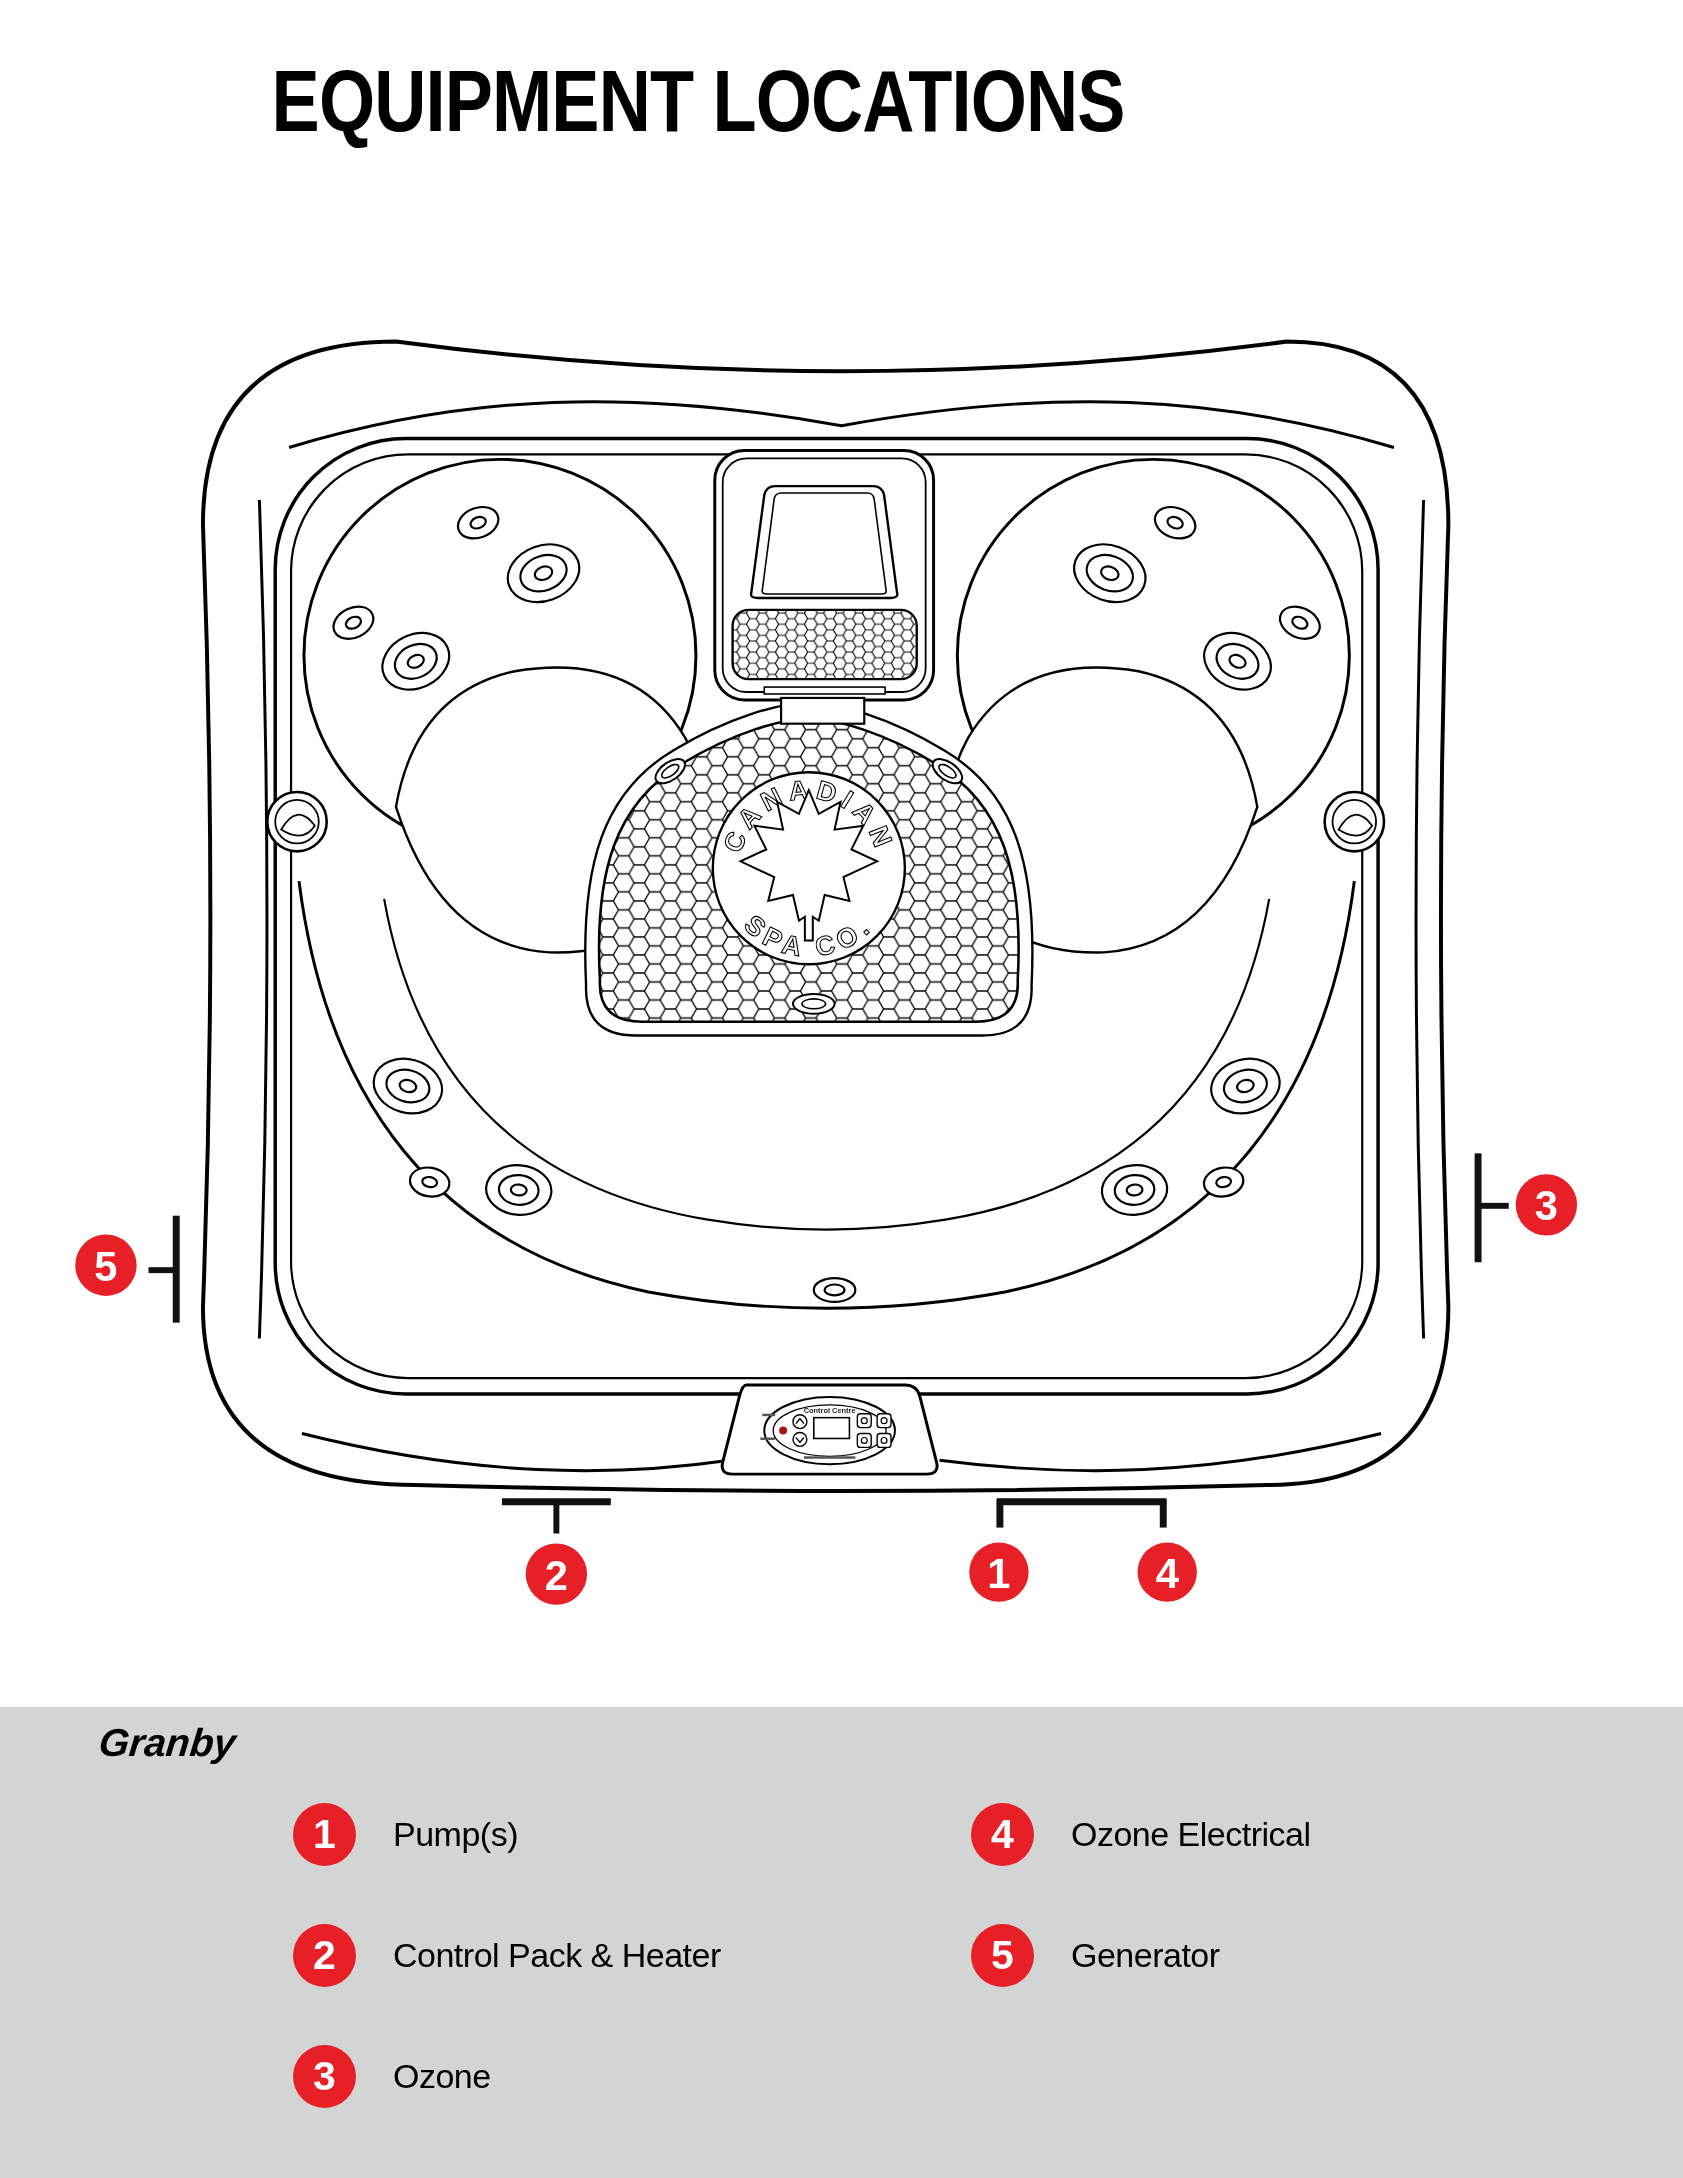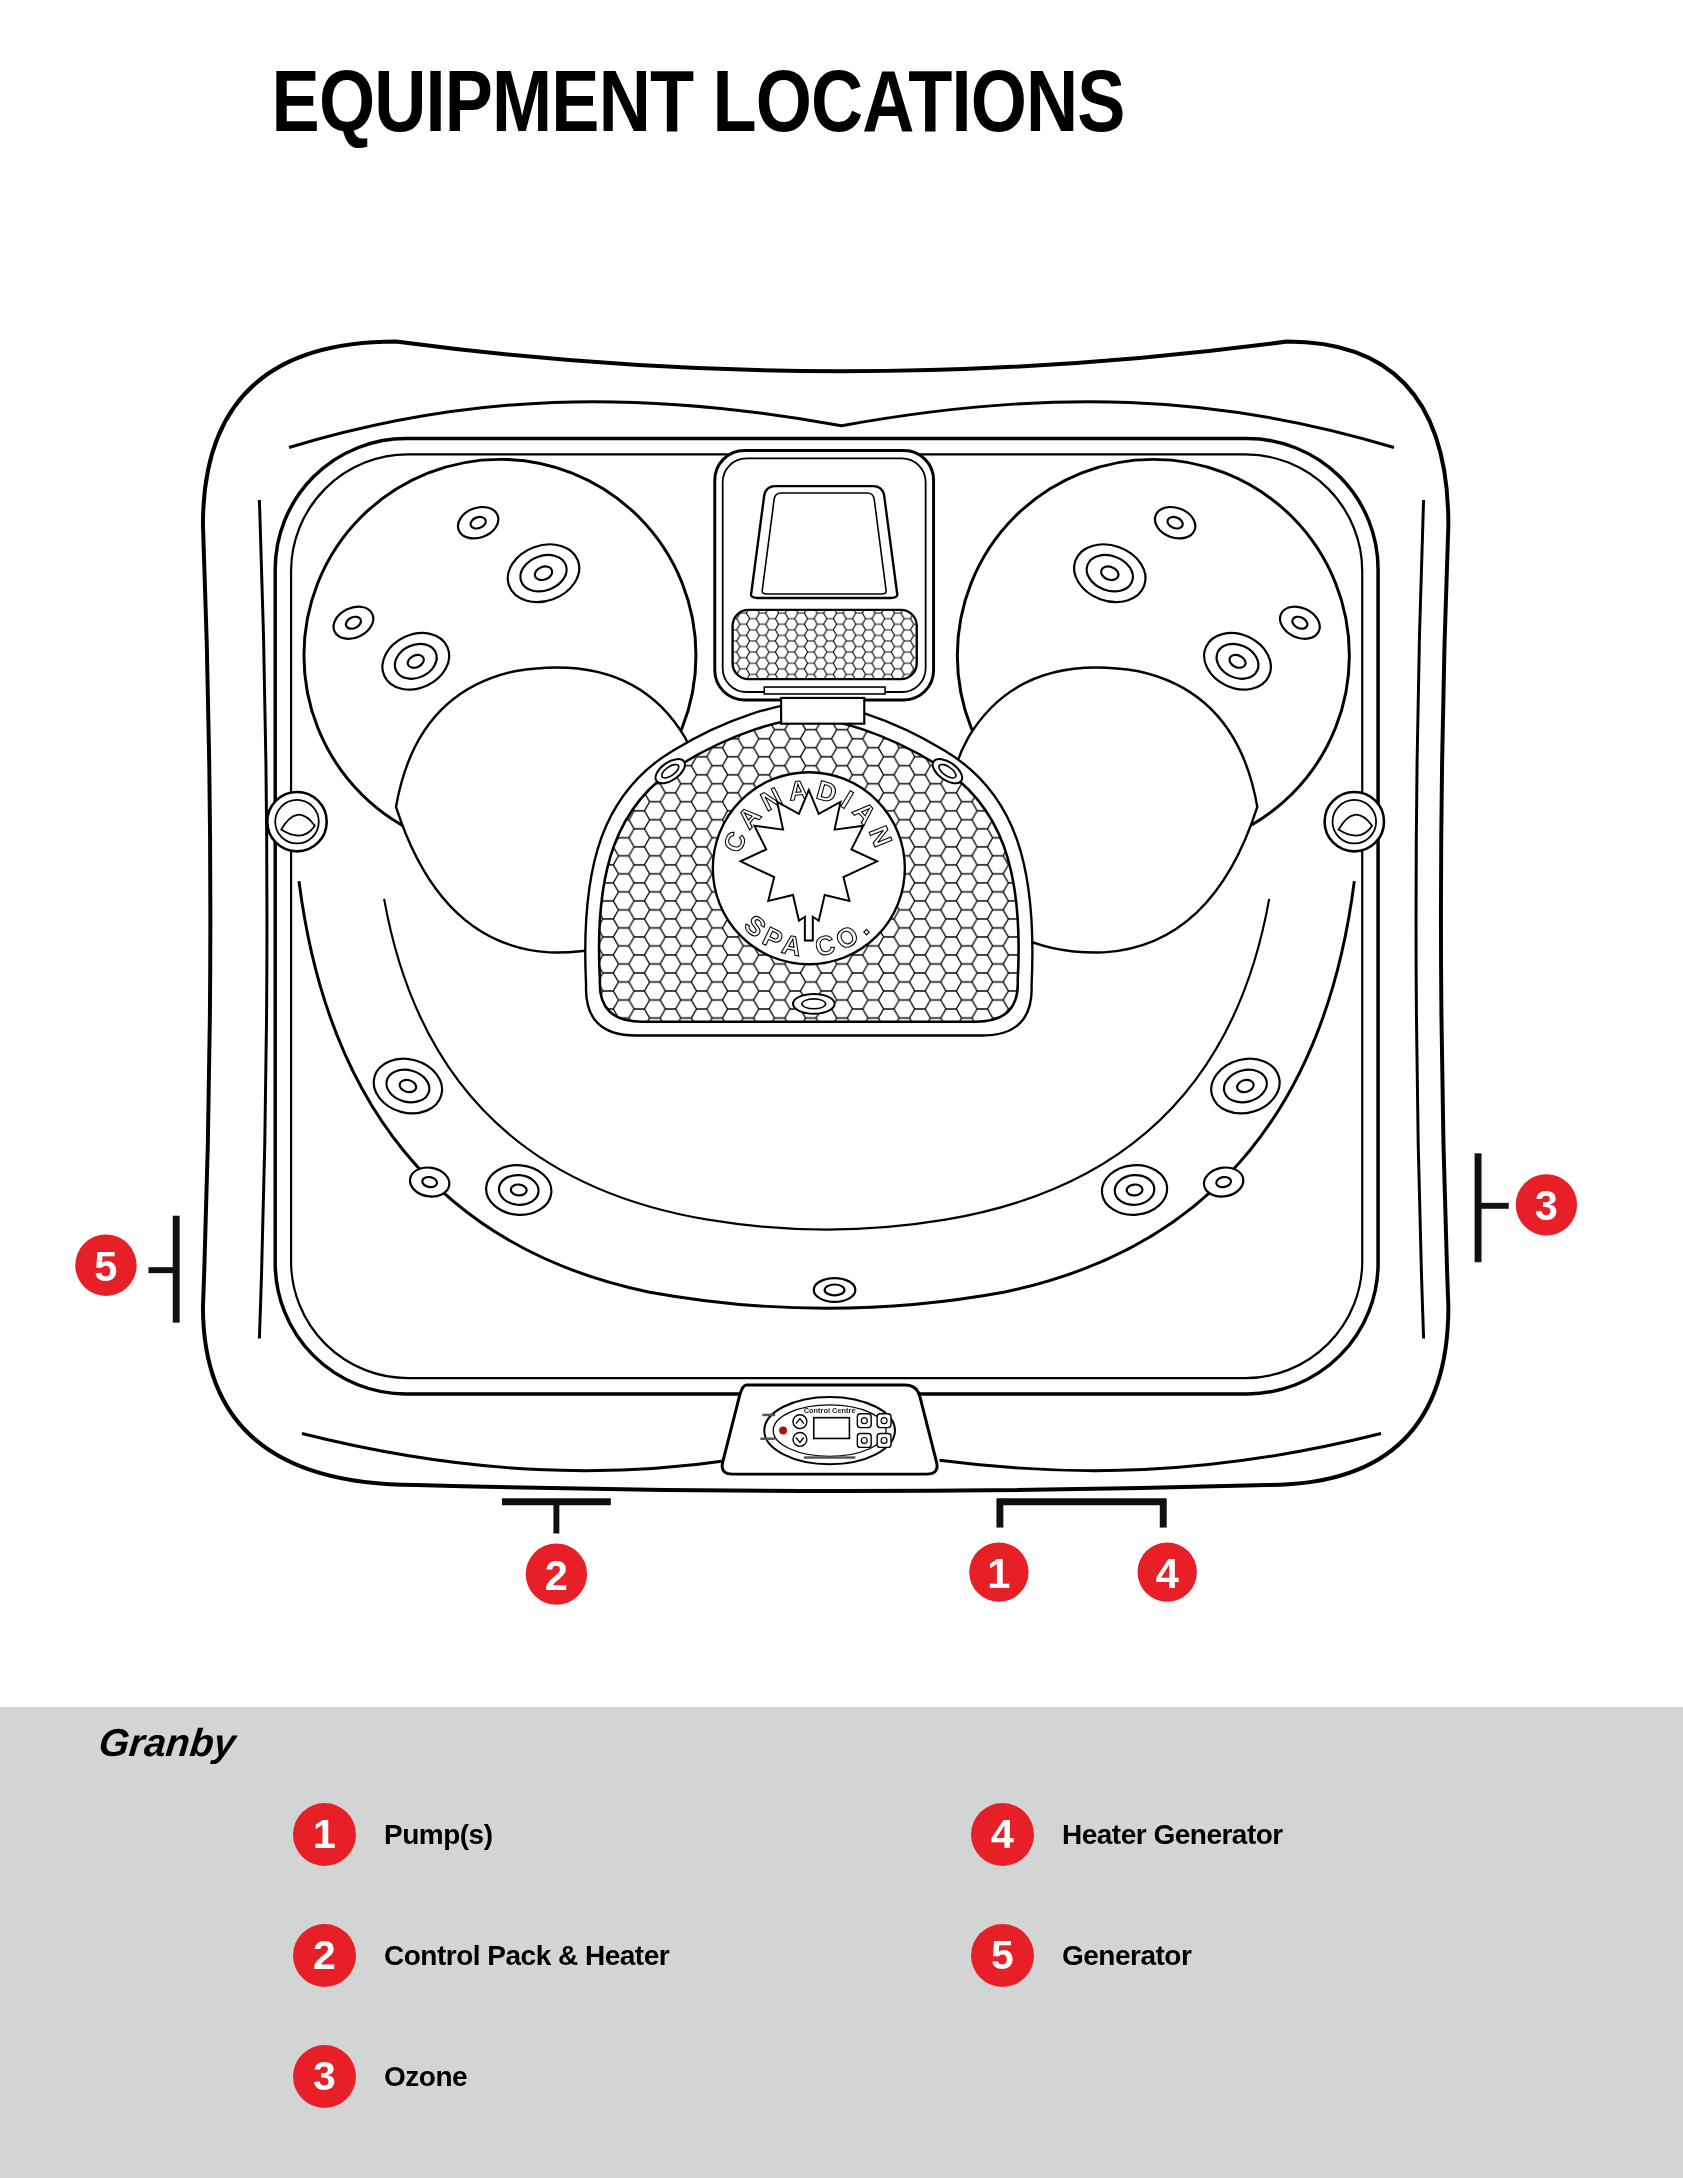--- a/index.html
+++ b/index.html
@@ -10,21 +10,21 @@
   .page-title span{display:inline-block;transform:scaleX(0.82);transform-origin:center;}
   #diagram-svg{position:absolute;top:0;left:0;}
   .legend{position:absolute;left:0;top:1707px;width:1683px;height:471px;
           background:var(--legend-bg,#d2d5d3);}
   .model-name{position:absolute;left:99px;top:14px;font-size:39px;font-weight:bold;
       font-style:italic;transform:skewX(-6deg);letter-spacing:0px;}
   .legend-item{position:absolute;display:flex;align-items:center;}
   .badge{width:63px;height:63px;border-radius:50%;background:var(--marker-red,#e71f27);
      color:#fff;font-size:41px;font-weight:bold;line-height:63px;text-align:center;
      flex:0 0 63px;}
-  .legend-label{margin-left:28px;font-size:28px;font-weight:bold;letter-spacing:-0.5px;
+  .legend-label{margin-left:37px;font-size:34px;font-weight:normal;letter-spacing:-0.5px;
      white-space:nowrap;}
   svg text{font-family:"Liberation Sans",sans-serif;}
   .marker-num{font-size:42px;font-weight:bold;fill:#fff;}
   .logo-arc{font-size:27px;font-weight:bold;fill:#fff;stroke:#000;stroke-width:1.1px;
      letter-spacing:6px;}
   .panel-txt{font-size:7.5px;font-weight:bold;fill:#222;}
 </style>
 </head>
 <body style="--marker-red: #e71f27; --legend-bg: #d2d5d3;">
 
@@ -251,20 +251,20 @@
   <div class="legend-item" style="left:293px;top:217px;">
     <span class="badge">2</span>
     <span class="legend-label">Control Pack &amp; Heater</span>
   </div>
   <div class="legend-item" style="left:293px;top:338px;">
     <span class="badge">3</span>
     <span class="legend-label">Ozone</span>
   </div>
   <div class="legend-item" style="left:971px;top:96px;">
     <span class="badge">4</span>
-    <span class="legend-label">Heater Generator</span>
+    <span class="legend-label">Ozone Electrical</span>
   </div>
   <div class="legend-item" style="left:971px;top:217px;">
     <span class="badge">5</span>
     <span class="legend-label">Generator</span>
   </div>
 </div>
 
 
 </body></html>

